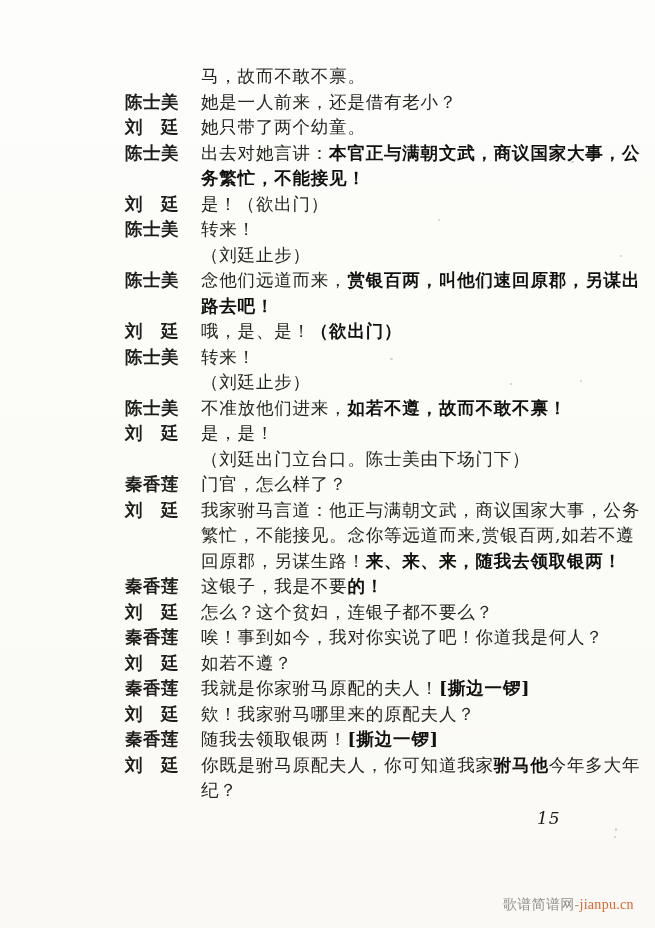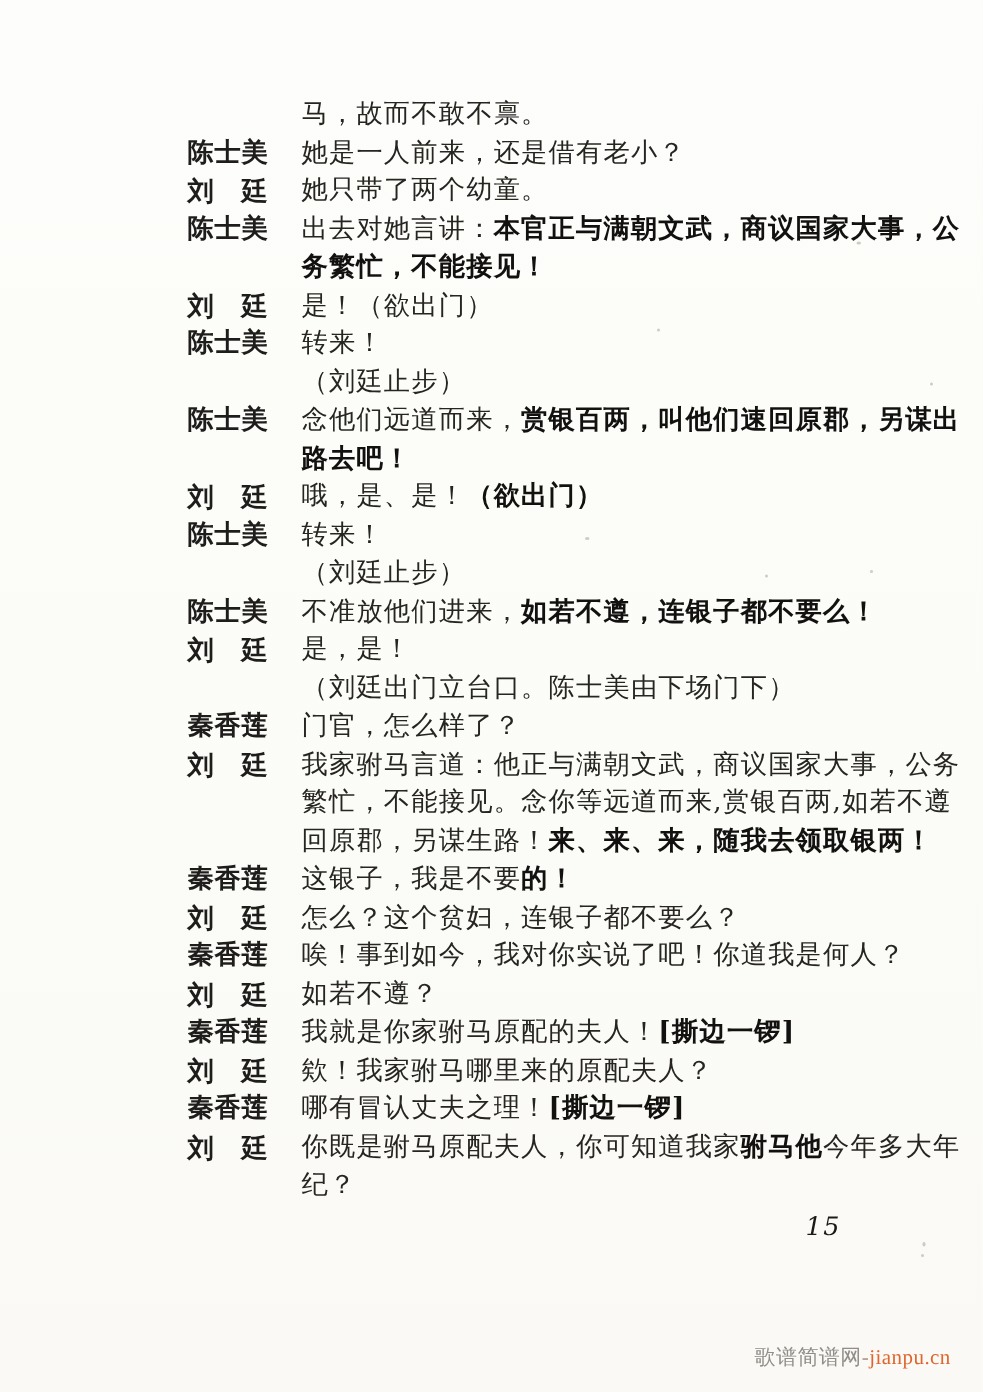--- a/index.html
+++ b/index.html
@@ -34,21 +34,20 @@
     font-size: 17.5px;
     letter-spacing: 0.5px;
     font-weight: 600;
     color: #1e1d1b;
     padding-left: 38px;
   }
   .speaker.justify {
     text-align: justify;
     text-align-last: justify;
     text-justify: inter-character;
-    font-family: Liberation Serif, serif;
   }
   .dtext {
     display: inline-block;
     vertical-align: top;
     font-size: 17.5px;
     letter-spacing: 0.8px;
     color: #262521;
   }
   .dtext .bold {
     font-weight: 700;
@@ -95,34 +94,34 @@
       <div class="line"><span class="speaker">陈士美</span><span class="dtext"><span>出去对她言讲：</span><span class="bold">本官正与满朝文武，商议国家大事，公</span></span></div>
       <div class="line"><span class="speaker"></span><span class="dtext"><span class="bold">务繁忙，不能接见！</span></span></div>
       <div class="line"><span class="speaker justify">刘廷</span><span class="dtext"><span>是！（欲出门）</span></span></div>
       <div class="line"><span class="speaker">陈士美</span><span class="dtext"><span>转来！</span></span></div>
       <div class="line"><span class="speaker"></span><span class="dtext"><span>（刘廷止步）</span></span></div>
       <div class="line"><span class="speaker">陈士美</span><span class="dtext"><span>念他们远道而来，</span><span class="bold">赏银百两，叫他们速回原郡，另谋出</span></span></div>
       <div class="line"><span class="speaker"></span><span class="dtext"><span class="bold">路去吧！</span></span></div>
       <div class="line"><span class="speaker justify">刘廷</span><span class="dtext"><span>哦，是、是！</span><span class="bold">（欲出门）</span></span></div>
       <div class="line"><span class="speaker">陈士美</span><span class="dtext"><span>转来！</span></span></div>
       <div class="line"><span class="speaker"></span><span class="dtext"><span>（刘廷止步）</span></span></div>
-      <div class="line"><span class="speaker">陈士美</span><span class="dtext"><span>不准放他们进来，</span><span class="bold">如若不遵，连银子都不要么！</span></span></div>
+      <div class="line"><span class="speaker">陈士美</span><span class="dtext"><span>不准放他们进来，</span><span class="bold">如若不遵，故而不敢不禀！</span></span></div>
       <div class="line"><span class="speaker justify">刘廷</span><span class="dtext"><span>是，是！</span></span></div>
       <div class="line"><span class="speaker"></span><span class="dtext"><span>（刘廷出门立台口。陈士美由下场门下）</span></span></div>
       <div class="line"><span class="speaker">秦香莲</span><span class="dtext"><span>门官，怎么样了？</span></span></div>
       <div class="line"><span class="speaker justify">刘廷</span><span class="dtext"><span>我家驸马言道：他正与满朝文武，商议国家大事，公务</span></span></div>
       <div class="line"><span class="speaker"></span><span class="dtext"><span>繁忙，不能接见。念你等远道而来,赏银百两,如若不遵</span></span></div>
       <div class="line"><span class="speaker"></span><span class="dtext"><span>回原郡，另谋生路！</span><span class="bold">来、来、来，随我去领取银两！</span></span></div>
       <div class="line"><span class="speaker">秦香莲</span><span class="dtext"><span>这银子，我是不要</span><span class="bold">的！</span></span></div>
       <div class="line"><span class="speaker justify">刘廷</span><span class="dtext"><span>怎么？这个贫妇，连银子都不要么？</span></span></div>
       <div class="line"><span class="speaker">秦香莲</span><span class="dtext"><span>唉！事到如今，我对你实说了吧！你道我是何人？</span></span></div>
       <div class="line"><span class="speaker justify">刘廷</span><span class="dtext"><span>如若不遵？</span></span></div>
       <div class="line"><span class="speaker">秦香莲</span><span class="dtext"><span>我就是你家驸马原配的夫人！</span><span class="bold">[撕边一锣]</span></span></div>
       <div class="line"><span class="speaker justify">刘廷</span><span class="dtext"><span>欸！我家驸马哪里来的原配夫人？</span></span></div>
-      <div class="line"><span class="speaker">秦香莲</span><span class="dtext"><span>哪有冒认丈夫之理！</span><span class="bold">[撕边一锣]</span></span></div>
+      <div class="line"><span class="speaker">秦香莲</span><span class="dtext"><span>随我去领取银两！</span><span class="bold">[撕边一锣]</span></span></div>
       <div class="line"><span class="speaker justify">刘廷</span><span class="dtext"><span>你既是驸马原配夫人，你可知道我家</span><span class="bold">驸马他</span><span>今年多大年</span></span></div>
       <div class="line"><span class="speaker"></span><span class="dtext"><span>纪？</span></span></div>
     </div>
 
   <div class="pagenum">15</div>
 
   <div class="watermark"><span class="wm-site">歌谱简谱网</span><span class="wm-sep">-</span><span class="wm-url">jianpu.cn</span></div>
 
   <div class="speck" style="left:571px;top:161px;width:3px;height:2px;"></div>
   <div class="speck" style="left:438px;top:219px;width:2px;height:2px;"></div>

